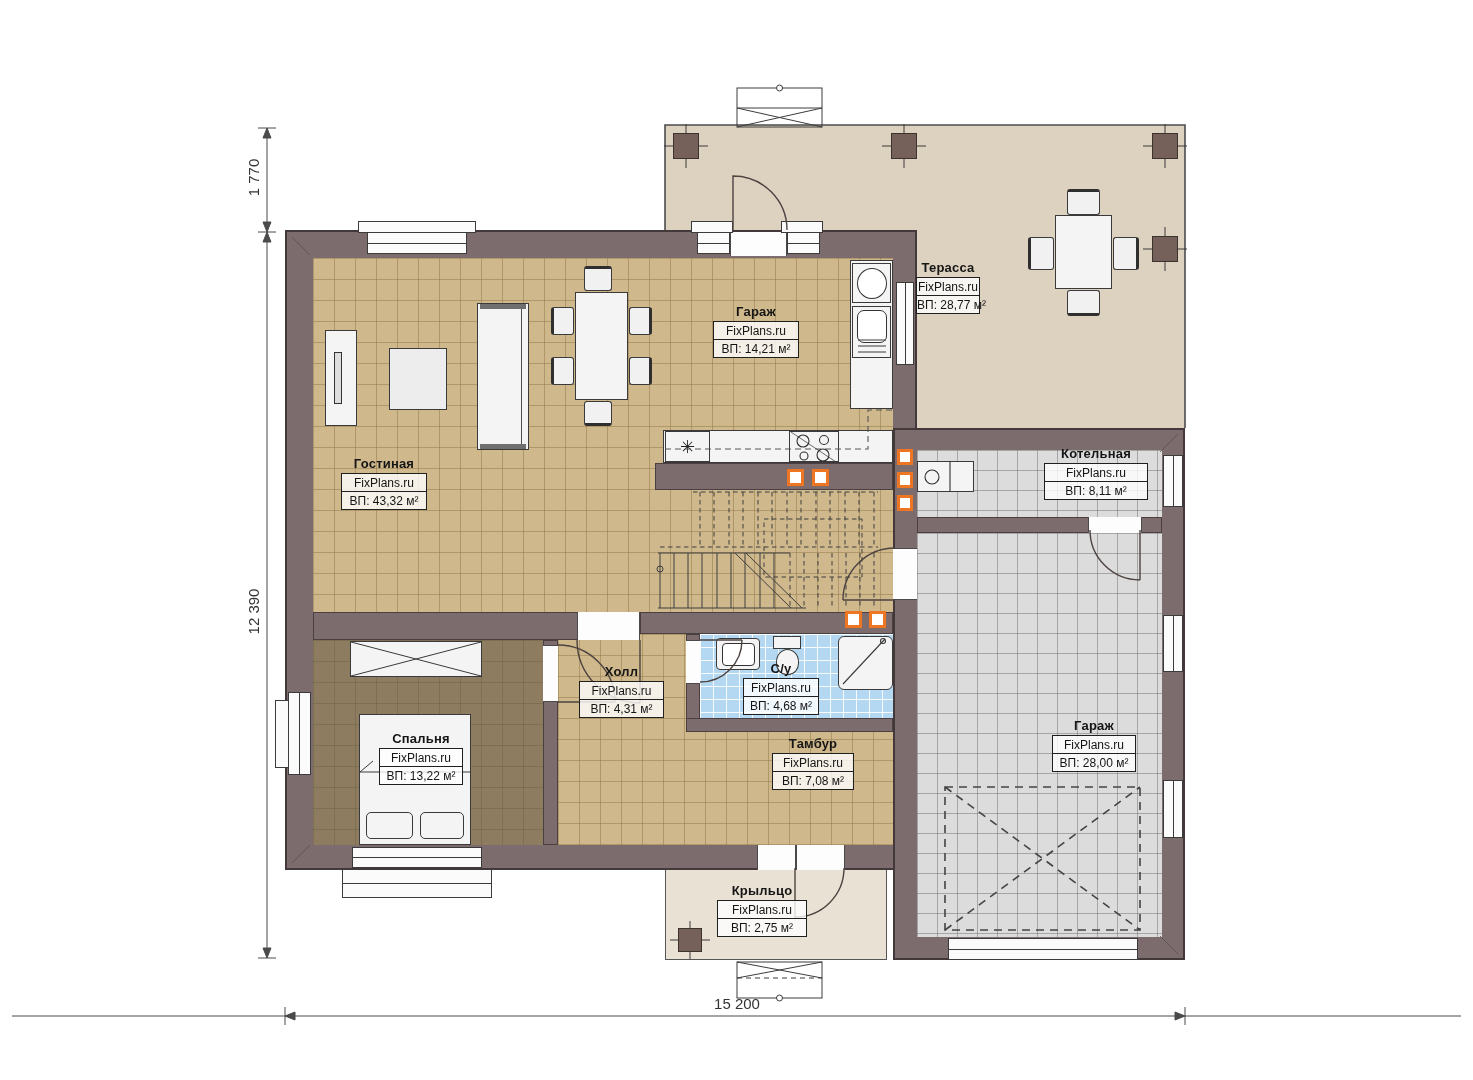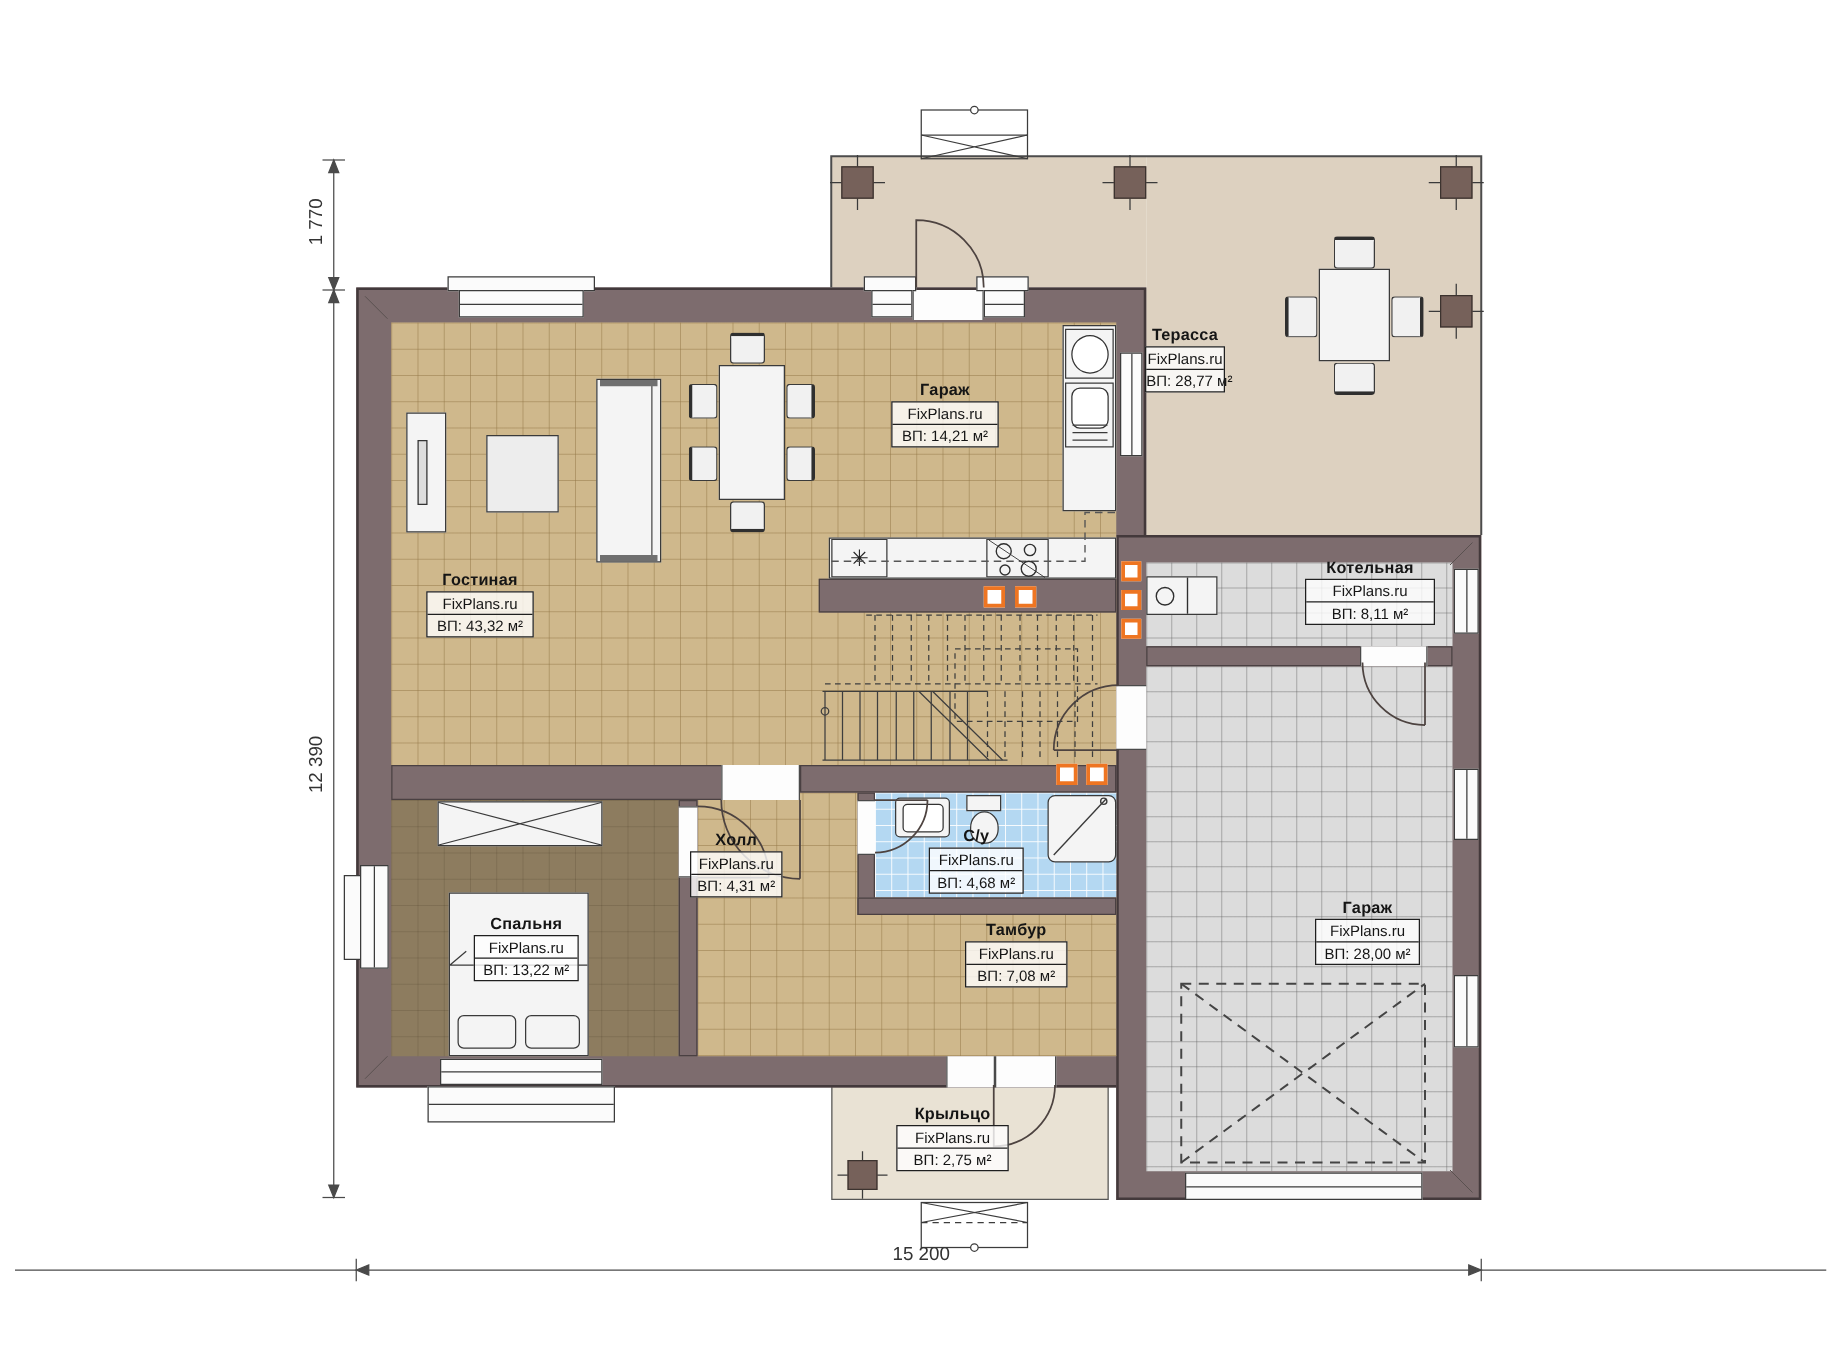--- a/index.html
+++ b/index.html
@@ -330,21 +330,21 @@
       <div class="rl-area">ВП: 28,00 м²</div>
     </div>
   </div>
   <div class="abs rlabel" style="left:379px;top:731px;width:84px">
     <div class="rl-name">Спальня</div>
     <div class="rl-box">
       <div class="rl-wm">FixPlans.ru</div>
       <div class="rl-area">ВП: 13,22 м²</div>
     </div>
   </div>
-  <div class="abs rlabel" style="left:552px;top:664px;width:74px">
+  <div class="abs rlabel" style="left:579px;top:664px;width:85px">
     <div class="rl-name">Холл</div>
     <div class="rl-box">
       <div class="rl-wm">FixPlans.ru</div>
       <div class="rl-area">ВП: 4,31 м²</div>
     </div>
   </div>
   <div class="abs rlabel" style="left:743px;top:661px;width:76px">
     <div class="rl-name">С/у</div>
     <div class="rl-box">
       <div class="rl-wm">FixPlans.ru</div>

